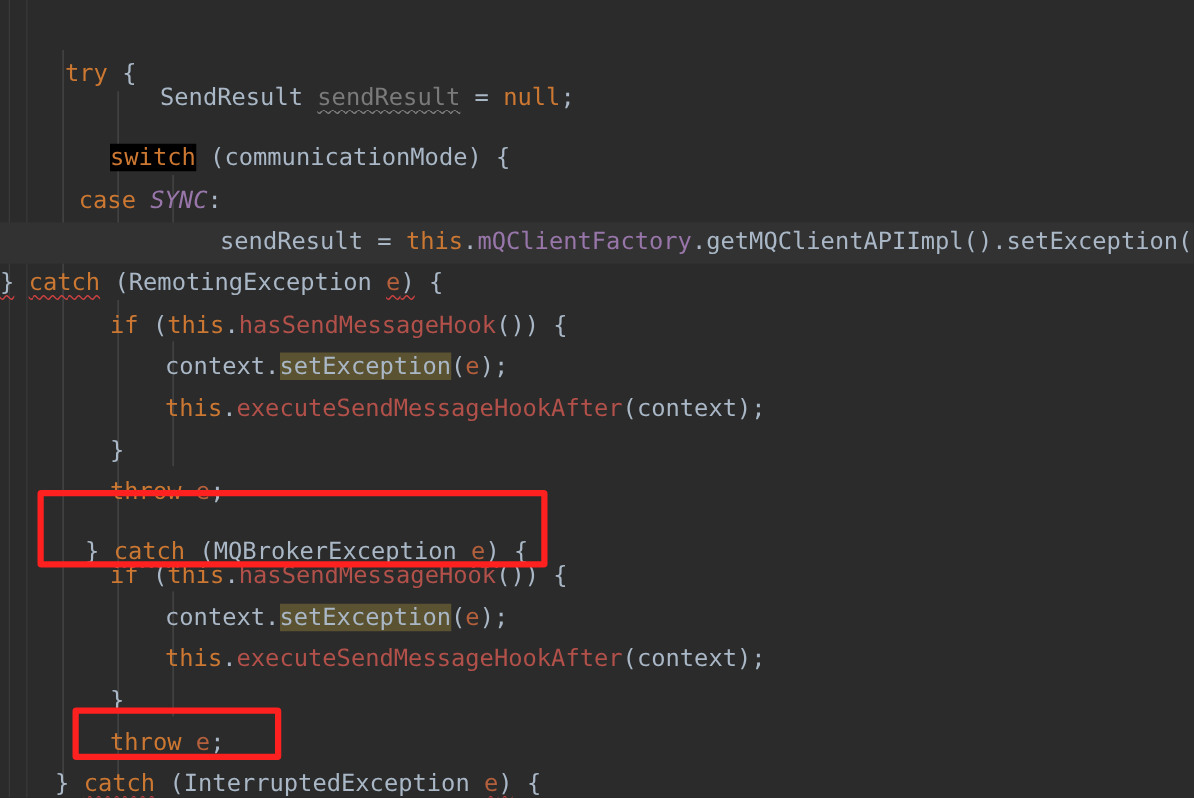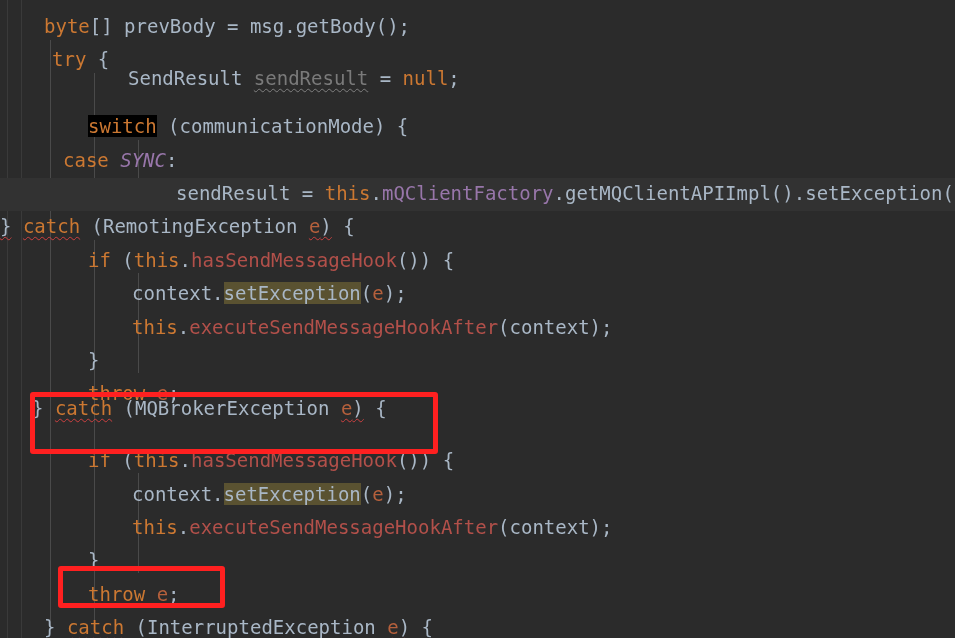--- a/index.html
+++ b/index.html
@@ -68,34 +68,33 @@
   <div class="gutter-line" style="left:21px"></div>
 
   <div class="indent-guide" style="left:50px;top:40px;height:588px"></div>
   <div class="indent-guide" style="left:94px;top:73px;height:135px"></div>
   <div class="indent-guide" style="left:94px;top:240px;height:388px"></div>
   <div class="indent-guide" style="left:138px;top:140px;height:68px"></div>
   <div class="indent-guide" style="left:138px;top:273px;height:100px"></div>
   <div class="indent-guide" style="left:138px;top:473px;height:100px"></div>
 
   <div class="code-area" id="code-area">
-      <div class="line" style="top: 10px; padding-left: 44px;"><span class="kw">byte</span><span class="plain">[] prevBody = msg.getBody();</span></div>
       <div class="line" style="top: 43.4px; padding-left: 52px;"><span class="kw">try</span><span class="plain"> {</span></div>
       <div class="line" style="top: 62px; padding-left: 88px; margin-left: 40px;"><span class="plain">SendResult </span><span class="gray sq-gray">sendResult</span><span class="plain"> = </span><span class="kw">null</span><span class="plain">;</span></div>
       <div class="line" style="top: 110.2px; padding-left: 88px;"><span class="hl-kw">switch</span><span class="plain"> (communicationMode) {</span></div>
       <div class="line" style="top: 143.6px; padding-left: 63px;"><span class="kw">case</span><span class="plain"> </span><span class="const">SYNC</span><span class="plain">:</span></div>
       <div class="cur-line-bg" style="top: 178px; height: 33.4px;"></div>
       <div class="line" style="top: 177px; padding-left: 176px;"><span class="plain">sendResult = </span><span class="kw">this</span><span class="plain">.</span><span class="field">mQClientFactory</span><span class="plain">.getMQClientAPIImpl().setException(</span></div>
       <div class="line" style="top: 210.4px; "><span class="plain sq-red">}</span><span class="plain"> </span><span class="kw sq-red">catch</span><span class="plain"> (RemotingException </span><span class="param sq-red">e</span><span class="plain sq-red">)</span><span class="plain"> {</span></div>
       <div class="line" style="top: 243.8px; padding-left: 88px;"><span class="kw">if</span><span class="plain"> (</span><span class="kw">this</span><span class="plain">.</span><span class="method">hasSendMessageHook</span><span class="plain">()) {</span></div>
       <div class="line" style="top: 277.2px; padding-left: 132px;"><span class="plain">context.</span><span class="hl">setException</span><span class="plain">(</span><span class="param">e</span><span class="plain">);</span></div>
       <div class="line" style="top: 310.6px; padding-left: 132px;"><span class="kw">this</span><span class="plain">.</span><span class="method">executeSendMessageHookAfter</span><span class="plain">(context);</span></div>
       <div class="line" style="top: 344px; padding-left: 88px;"><span class="plain">}</span></div>
       <div class="line" style="top: 377.4px; padding-left: 88px;"><span class="kw">throw</span><span class="plain"> </span><span class="param">e</span><span class="plain">;</span></div>
-      <div class="line" style="top: 392px; padding-left: 32px;"><span class="plain">}</span><span class="plain"> </span><span class="kw sq-red">catch</span><span class="plain"> (MQBrokerException </span><span class="param sq-red">e</span><span class="plain sq-red">)</span><span class="plain"> {</span></div>
+      <div class="line" style="top: 425px; padding-left: 68px;"><span class="plain">}</span><span class="plain"> </span><span class="kw sq-red">catch</span><span class="plain"> (MQBrokerException </span><span class="param sq-red">e</span><span class="plain sq-red">)</span><span class="plain"> {</span></div>
       <div class="line" style="top: 444.2px; padding-left: 88px;"><span class="kw">if</span><span class="plain"> (</span><span class="kw">this</span><span class="plain">.</span><span class="method">hasSendMessageHook</span><span class="plain">()) {</span></div>
       <div class="line" style="top: 477.6px; padding-left: 132px;"><span class="plain">context.</span><span class="hl">setException</span><span class="plain">(</span><span class="param">e</span><span class="plain">);</span></div>
       <div class="line" style="top: 511px; padding-left: 132px;"><span class="kw">this</span><span class="plain">.</span><span class="method">executeSendMessageHookAfter</span><span class="plain">(context);</span></div>
       <div class="line" style="top: 544.4px; padding-left: 88px;"><span class="plain">}</span></div>
       <div class="line" style="top: 577.8px; padding-left: 88px;"><span class="kw">throw</span><span class="plain"> </span><span class="param">e</span><span class="plain">;</span></div>
       <div class="line" style="top: 611.2px; padding-left: 44px;"><span class="plain">}</span><span class="plain"> </span><span class="kw sq-red">catch</span><span class="plain"> (InterruptedException </span><span class="param sq-red">e</span><span class="plain sq-red">)</span><span class="plain"> {</span></div>
     </div>
 
   <div id="annot-layer">
       <div class="annot-box" style="left: 30px; top: 392px; width: 408px; height: 62px; border-color: rgb(255, 32, 32);"></div>

